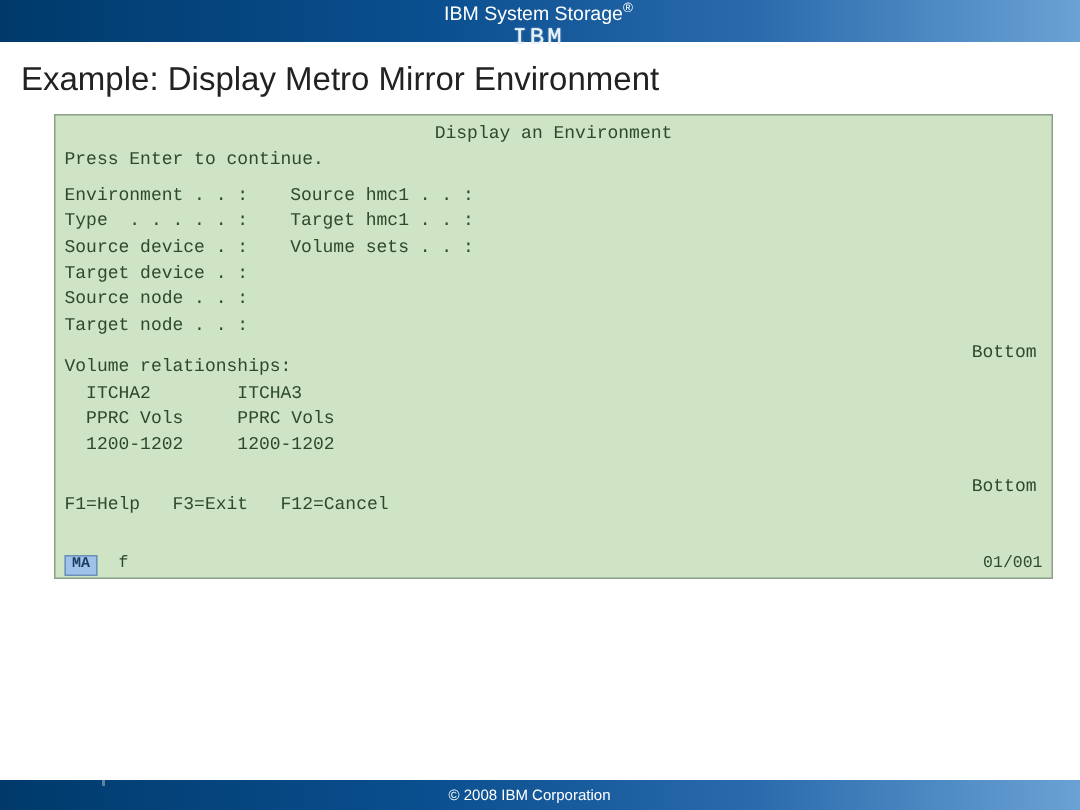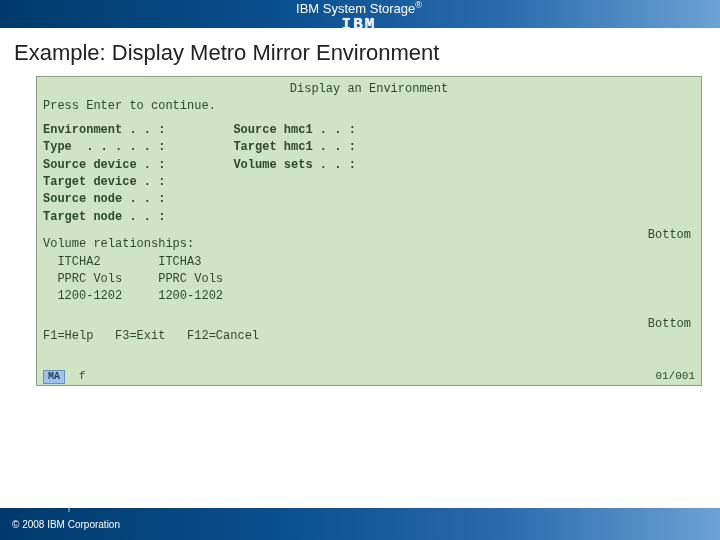--- a/index.html
+++ b/index.html
@@ -21,21 +21,21 @@
     color: #fff;
     flex-direction: column;
   }
   .header-title {
     font-size: 13px;
     font-weight: normal;
   }
   .header-title sup { font-size: 9px; }
   .ibm-logo {
     font-family: "Courier New", monospace;
-    font-weight: bold;
+    font-weight: normal;
     letter-spacing: 2px;
     font-size: 16px;
     color: #e9f2fa;
     text-shadow: 0 0 1px #fff;
   }
   .slide-title {
     font-size: 22px;
     color: #222;
     padding: 12px 14px 8px 14px;
     font-weight: normal;
@@ -48,21 +48,21 @@
     font-family: "Courier New", monospace;
     font-size: 12px;
     line-height: 1.45;
     color: #2d4a2d;
     height: 310px;
     padding: 4px 6px 2px 6px;
     position: relative;
   }
   .term-title { text-align: center; }
   .term-row { white-space: pre; }
-  .term-block { margin-top: 2px; font-weight: bold; }
+  .term-block { margin-top: 2px; }
   .term-cols {
     display: flex;
     gap: 28px;
   }
   .col { white-space: pre; }
   .right-float { position: absolute; right: 10px; }
   .status-bar {
     position: absolute;
     left: 0; right: 0; bottom: 0;
     height: 16px;
@@ -87,27 +87,26 @@
   .fkeys {
     position: absolute;
     bottom: 40px;
     left: 6px;
     white-space: pre;
   }
   .volblock { margin-top: 10px; white-space: pre; }
   .footer {
     position: absolute;
     left: 0; right: 0; bottom: 0;
-    height: 32px;
+    height: 20px;
     background: linear-gradient(to right, #003a6b 0%, #0a4f8f 40%, #2a6bad 70%, #6aa2d4 100%);
     display: flex;
     align-items: center;
-    justify-content: flex-start;
+    justify-content: center;
     padding-right: 14px;
-    padding-left: 12px;
   }
   .copyright { color:#fff; font-size:10px; }
   .footer-notch {
     position: absolute;
     left: 68px;
     top: -2px;
     width: 2px;
     height: 6px;
     background: rgba(255,255,255,0.35);
   }
@@ -135,21 +134,21 @@
   <div class="term-title term-row">Display an Environment</div>
   <div class="term-row">Press Enter to continue.</div>
 
   <div class="term-block term-cols" style="margin-top:6px;">
     <div class="col">Environment . . :
 Type  . . . . . :
 Source device . :
 Target device . :
 Source node . . :
 Target node . . :</div>
-    <div class="col" style="margin-left:40px;">Source hmc1 . . :
+    <div class="col" style="">Source hmc1 . . :
 Target hmc1 . . :
 Volume sets . . :</div>
   </div>
 
   <div class="right-float term-row" style="top:150px;">Bottom</div>
 
   <div class="volblock">Volume relationships:
   ITCHA2        ITCHA3
   PPRC Vols     PPRC Vols
   1200-1202     1200-1202</div>

